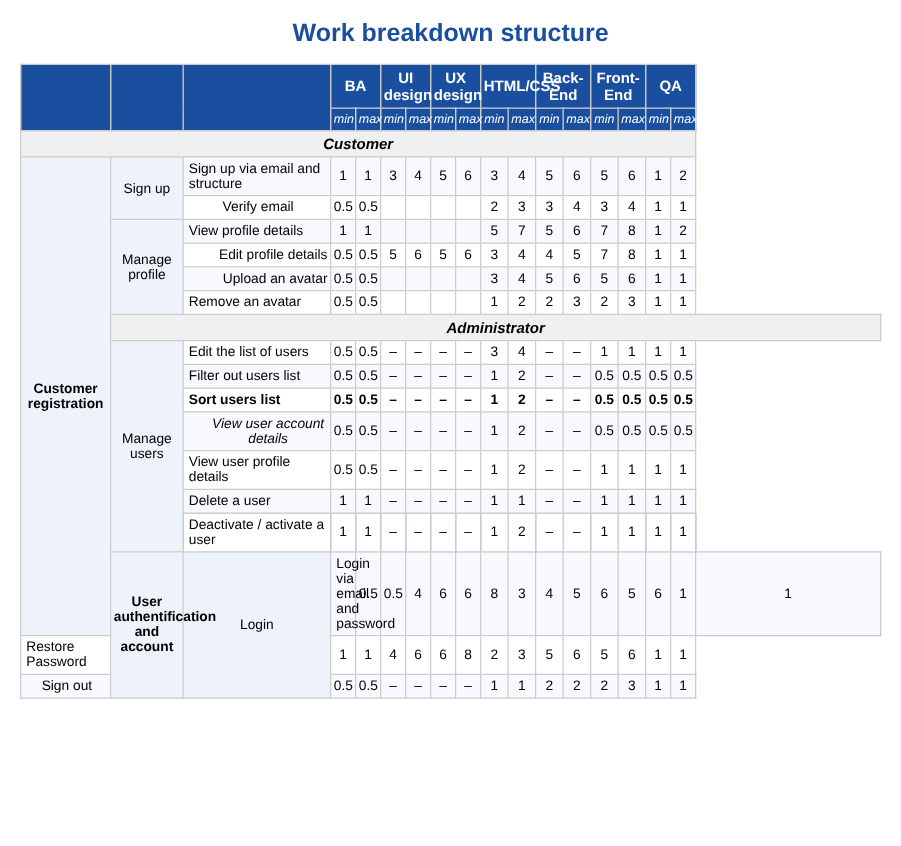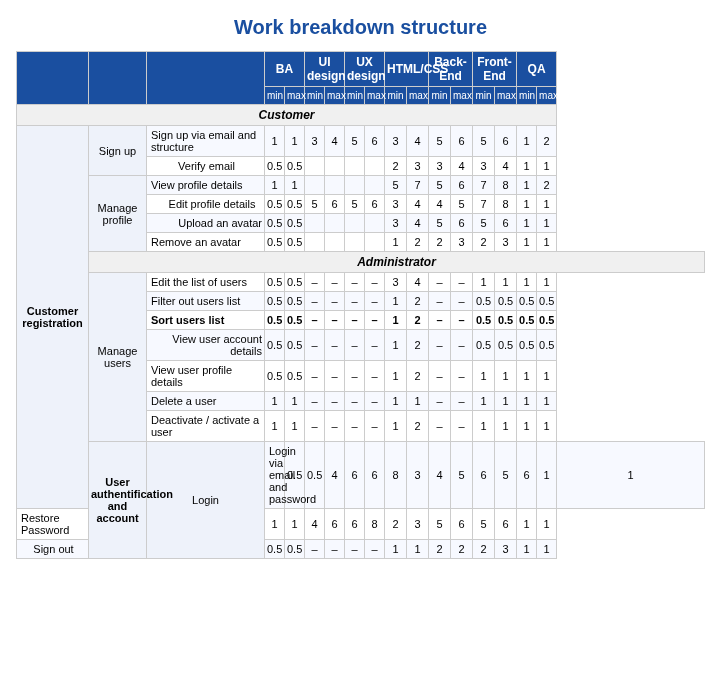--- a/index.html
+++ b/index.html
@@ -33,20 +33,21 @@
       background-color: #1a4fa0;
       color: #fff;
       font-weight: bold;
       font-size: 12px;
     }
     .header-sub th {
       background-color: #1a4fa0;
       color: #fff;
       font-size: 10px;
       font-weight: normal;
+      font-style: italic;
     }
     tr:nth-child(even) td { background: #f7f9ff; }
     tr:nth-child(odd) td { background: #fff; }
     .section-row td { background: #f0f0f0 !important; }
   </style>
 </head>
 <body>
 
 <h1>Work breakdown structure</h1>
 
@@ -152,21 +153,21 @@
         <td>5</td>
         <td>7</td>
         <td>5</td>
         <td>6</td>
         <td>7</td>
         <td>8</td>
         <td>1</td>
         <td>2</td>
       </tr>
       <tr style="background: rgb(255, 255, 255);">
-        <td style="text-align: center; padding-left: 15px;">Edit profile details</td>
+        <td style="text-align: right; padding-left: 15px;">Edit profile details</td>
         <td>0.5</td>
         <td>0.5</td>
         <td>5</td>
         <td>6</td>
         <td>5</td>
         <td>6</td>
         <td>3</td>
         <td>4</td>
         <td>4</td>
         <td>5</td>
@@ -258,21 +259,21 @@
         <td>1</td>
         <td>2</td>
         <td>–</td>
         <td>–</td>
         <td>0.5</td>
         <td>0.5</td>
         <td>0.5</td>
         <td>0.5</td>
       </tr>
       <tr style="background: rgb(247, 249, 255);">
-        <td style="text-align: right; padding-left: 20px;">View user account details</td>
+        <td style="text-align: center; padding-left: 20px; font-style: italic;">View user account details</td>
         <td>0.5</td>
         <td>0.5</td>
         <td>–</td>
         <td>–</td>
         <td>–</td>
         <td>–</td>
         <td>1</td>
         <td>2</td>
         <td>–</td>
         <td>–</td>

